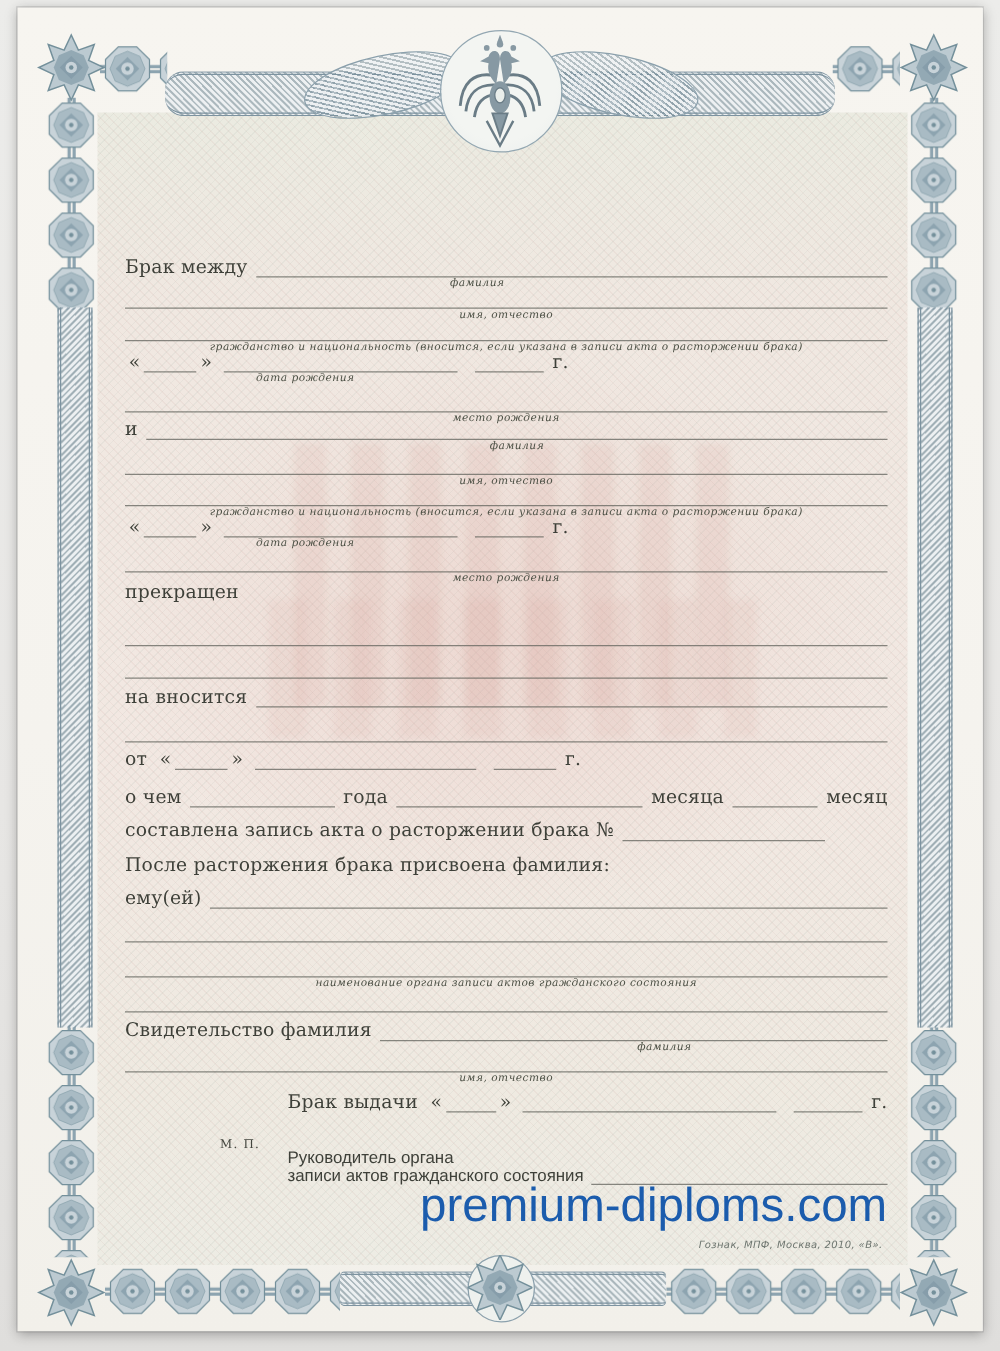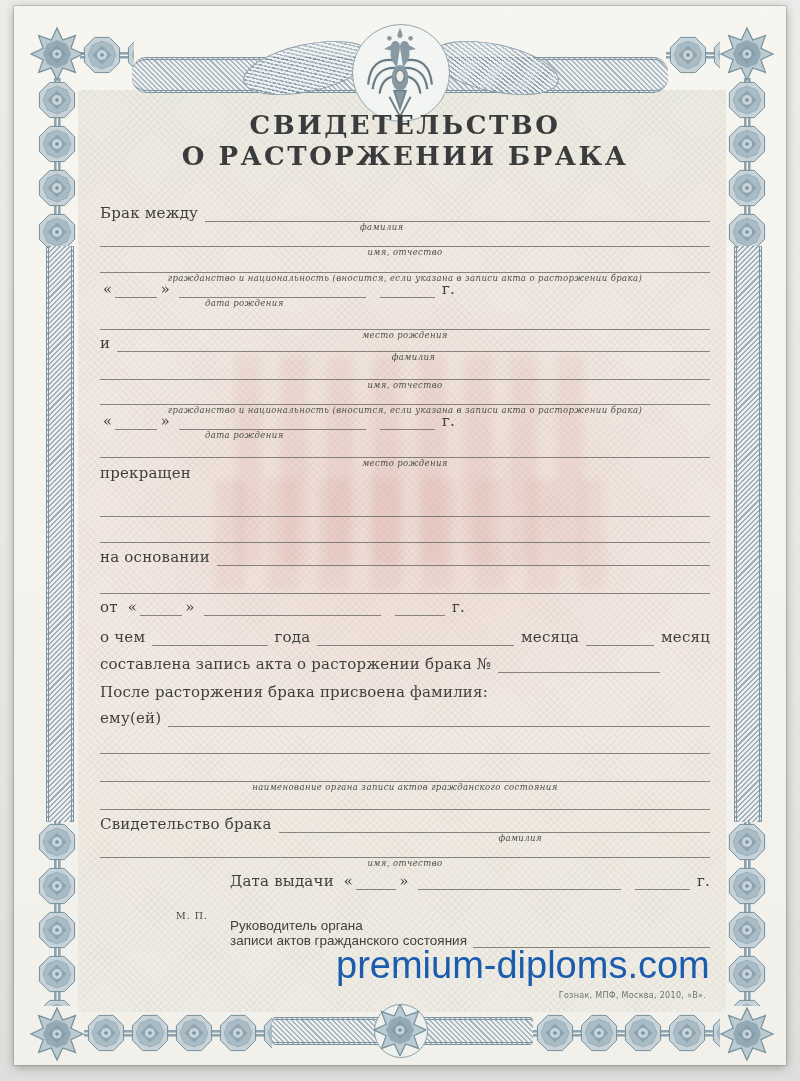--- a/index.html
+++ b/index.html
@@ -100,21 +100,21 @@
   }
   .head-l2{display:flex;align-items:flex-end;}
   .head-l2 .ln{height:14px;margin-left:6px;}
   .wm-url{
     position:absolute;left:336px;top:944px;
     font-family:"Liberation Sans","DejaVu Sans",sans-serif;
     font-size:38px;font-weight:500;color:#1b5cad;letter-spacing:0;
   }
   .printer-note{
     position:absolute;right:94px;top:991px;text-align:right;
-    font-family:"DejaVu Sans",sans-serif;font-size:8px;color:#6d756f;letter-spacing:.3px;
+    font-family:"DejaVu Sans",sans-serif;font-size:8px;color:#6d756f;letter-spacing:.3px;font-style:italic;
   }
 </style>
 </head>
 <body>
 
 <div class="page">
   <div class="paper"></div>
   <div class="panel"></div>
   <div class="ghost"></div>
   <div class="ghost2"></div>
@@ -218,24 +218,20 @@
     <circle cx="50" cy="11" r="3.4" fill="#8799a3"></circle>
     <ellipse cx="50" cy="65" rx="5.5" ry="8" fill="#eaeeeb" stroke="#6a7c86" stroke-width="1.4"></ellipse>
   </svg>
 
   <div class="bandH" style="left:272px;top:1017px;width:261px;height:22px;border-radius:4px"></div>
   <div class="medallion"></div>
   <svg style="position:absolute;left:374px;top:1004px" width="52" height="52">
       <use href="#star8" x="26" y="26" transform="scale(1)"></use>
     </svg>
 
-  <div class="title-block">
-    <div>СВИДЕТЕЛЬСТВО</div>
-    <div>О РАСТОРЖЕНИИ БРАКА</div>
-  </div>
 
   <div class="row" style="top:202px">
     <span class="lbl">Брак между</span>
     <span class="ln">
         <i class="hint bias-left">фамилия</i>
       </span>
   </div>
 
   <div class="row" style="top:227px">
     <span class="ln">
@@ -307,21 +303,21 @@
   </div>
 
   <div class="row" style="top:497px">
       <span class="ln"></span>
     </div>
   <div class="row" style="top:523px">
       <span class="ln"></span>
     </div>
 
   <div class="row" style="top:546px">
-    <span class="lbl">на основании</span>
+    <span class="lbl">на вносится</span>
     <span class="ln"></span>
   </div>
 
   <div class="row" style="top:574px">
       <span class="ln"></span>
     </div>
 
   <div class="row" style="top:596px;right:335px">
     <span class="lbl">от</span>
     <span class="q">«</span>
@@ -364,34 +360,34 @@
     <span class="ln">
         <i class="hint">наименование органа записи актов гражданского состояния</i>
       </span>
   </div>
 
   <div class="row" style="top:790px">
       <span class="ln"></span>
     </div>
 
   <div class="row" style="top:813px">
-    <span class="lbl">Свидетельство брака</span>
+    <span class="lbl">Свидетельство фамилия</span>
     <span class="ln">
         <i class="hint bias-r">фамилия</i>
       </span>
   </div>
 
   <div class="row" style="top:838px">
     <span class="ln">
         <i class="hint">имя, отчество</i>
       </span>
   </div>
 
   <div class="row" style="top:870px;left:230px">
-    <span class="lbl">Дата выдачи</span>
+    <span class="lbl">Брак выдачи</span>
     <span class="q">«</span>
     <span class="ln short" style="width:40px"></span>
     <span class="q">»</span>
     <span class="ln" style="margin-left:6px"></span>
     <span class="ln short" style="width:55px;margin-left:14px"></span>
     <span class="gsuf">г.</span>
   </div>
 
   <div class="seal">М. П.</div>
 

